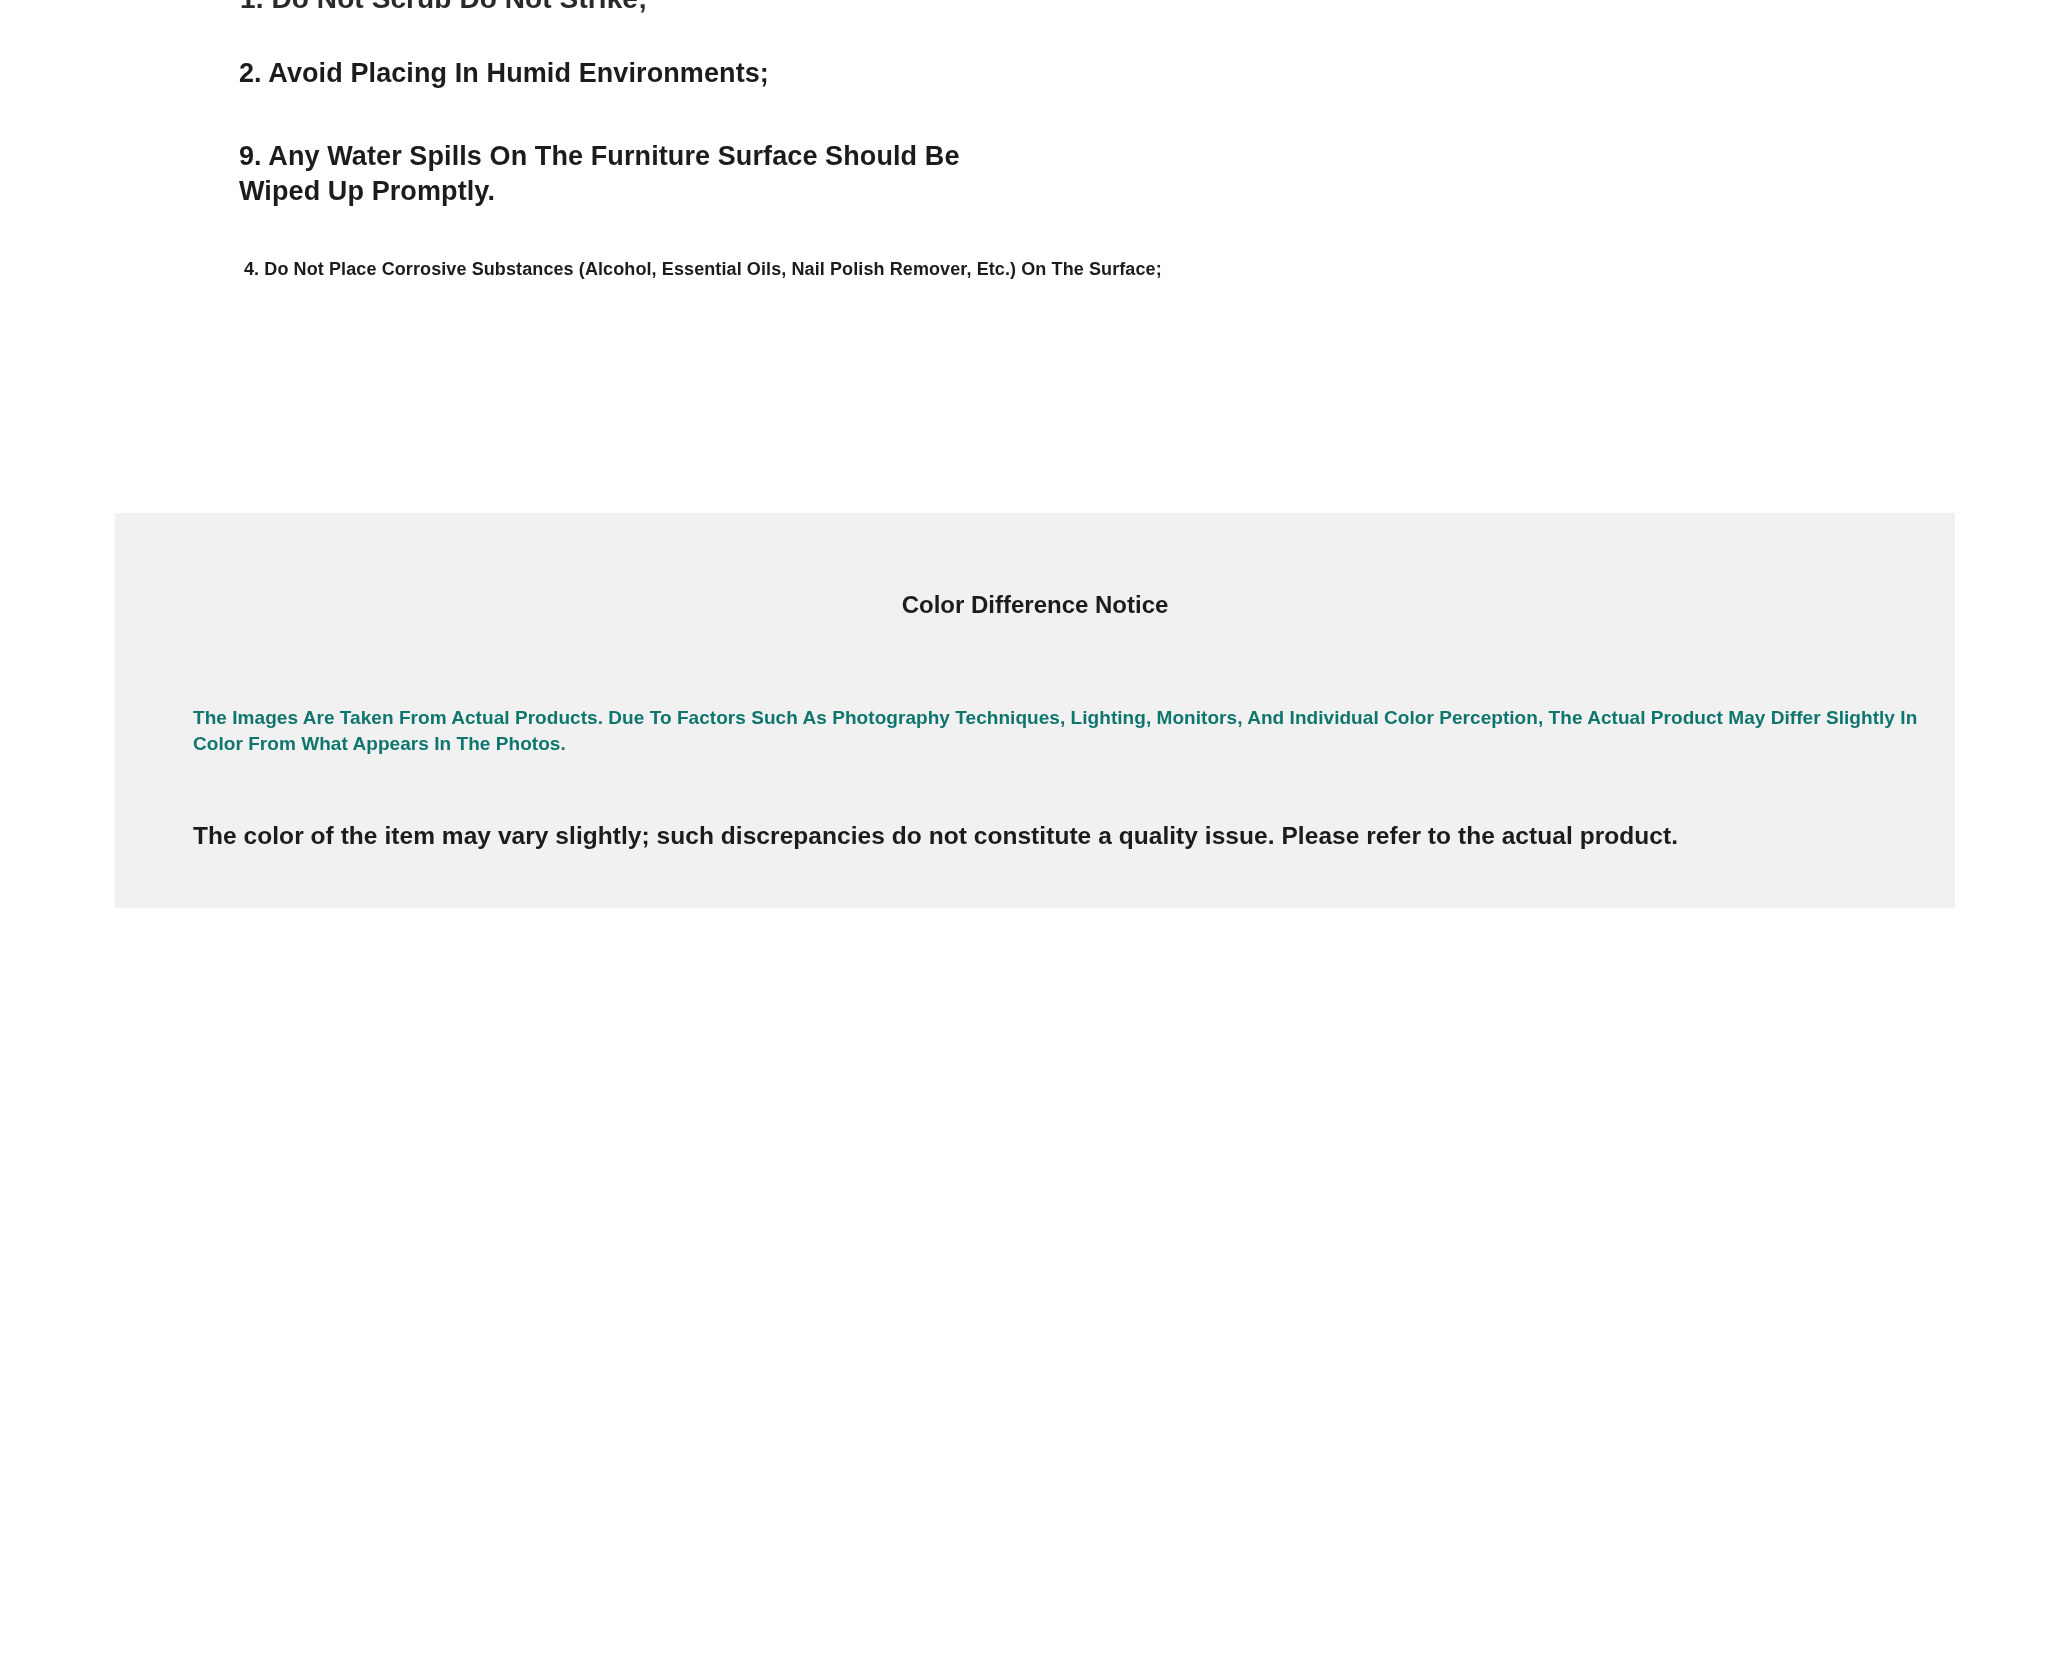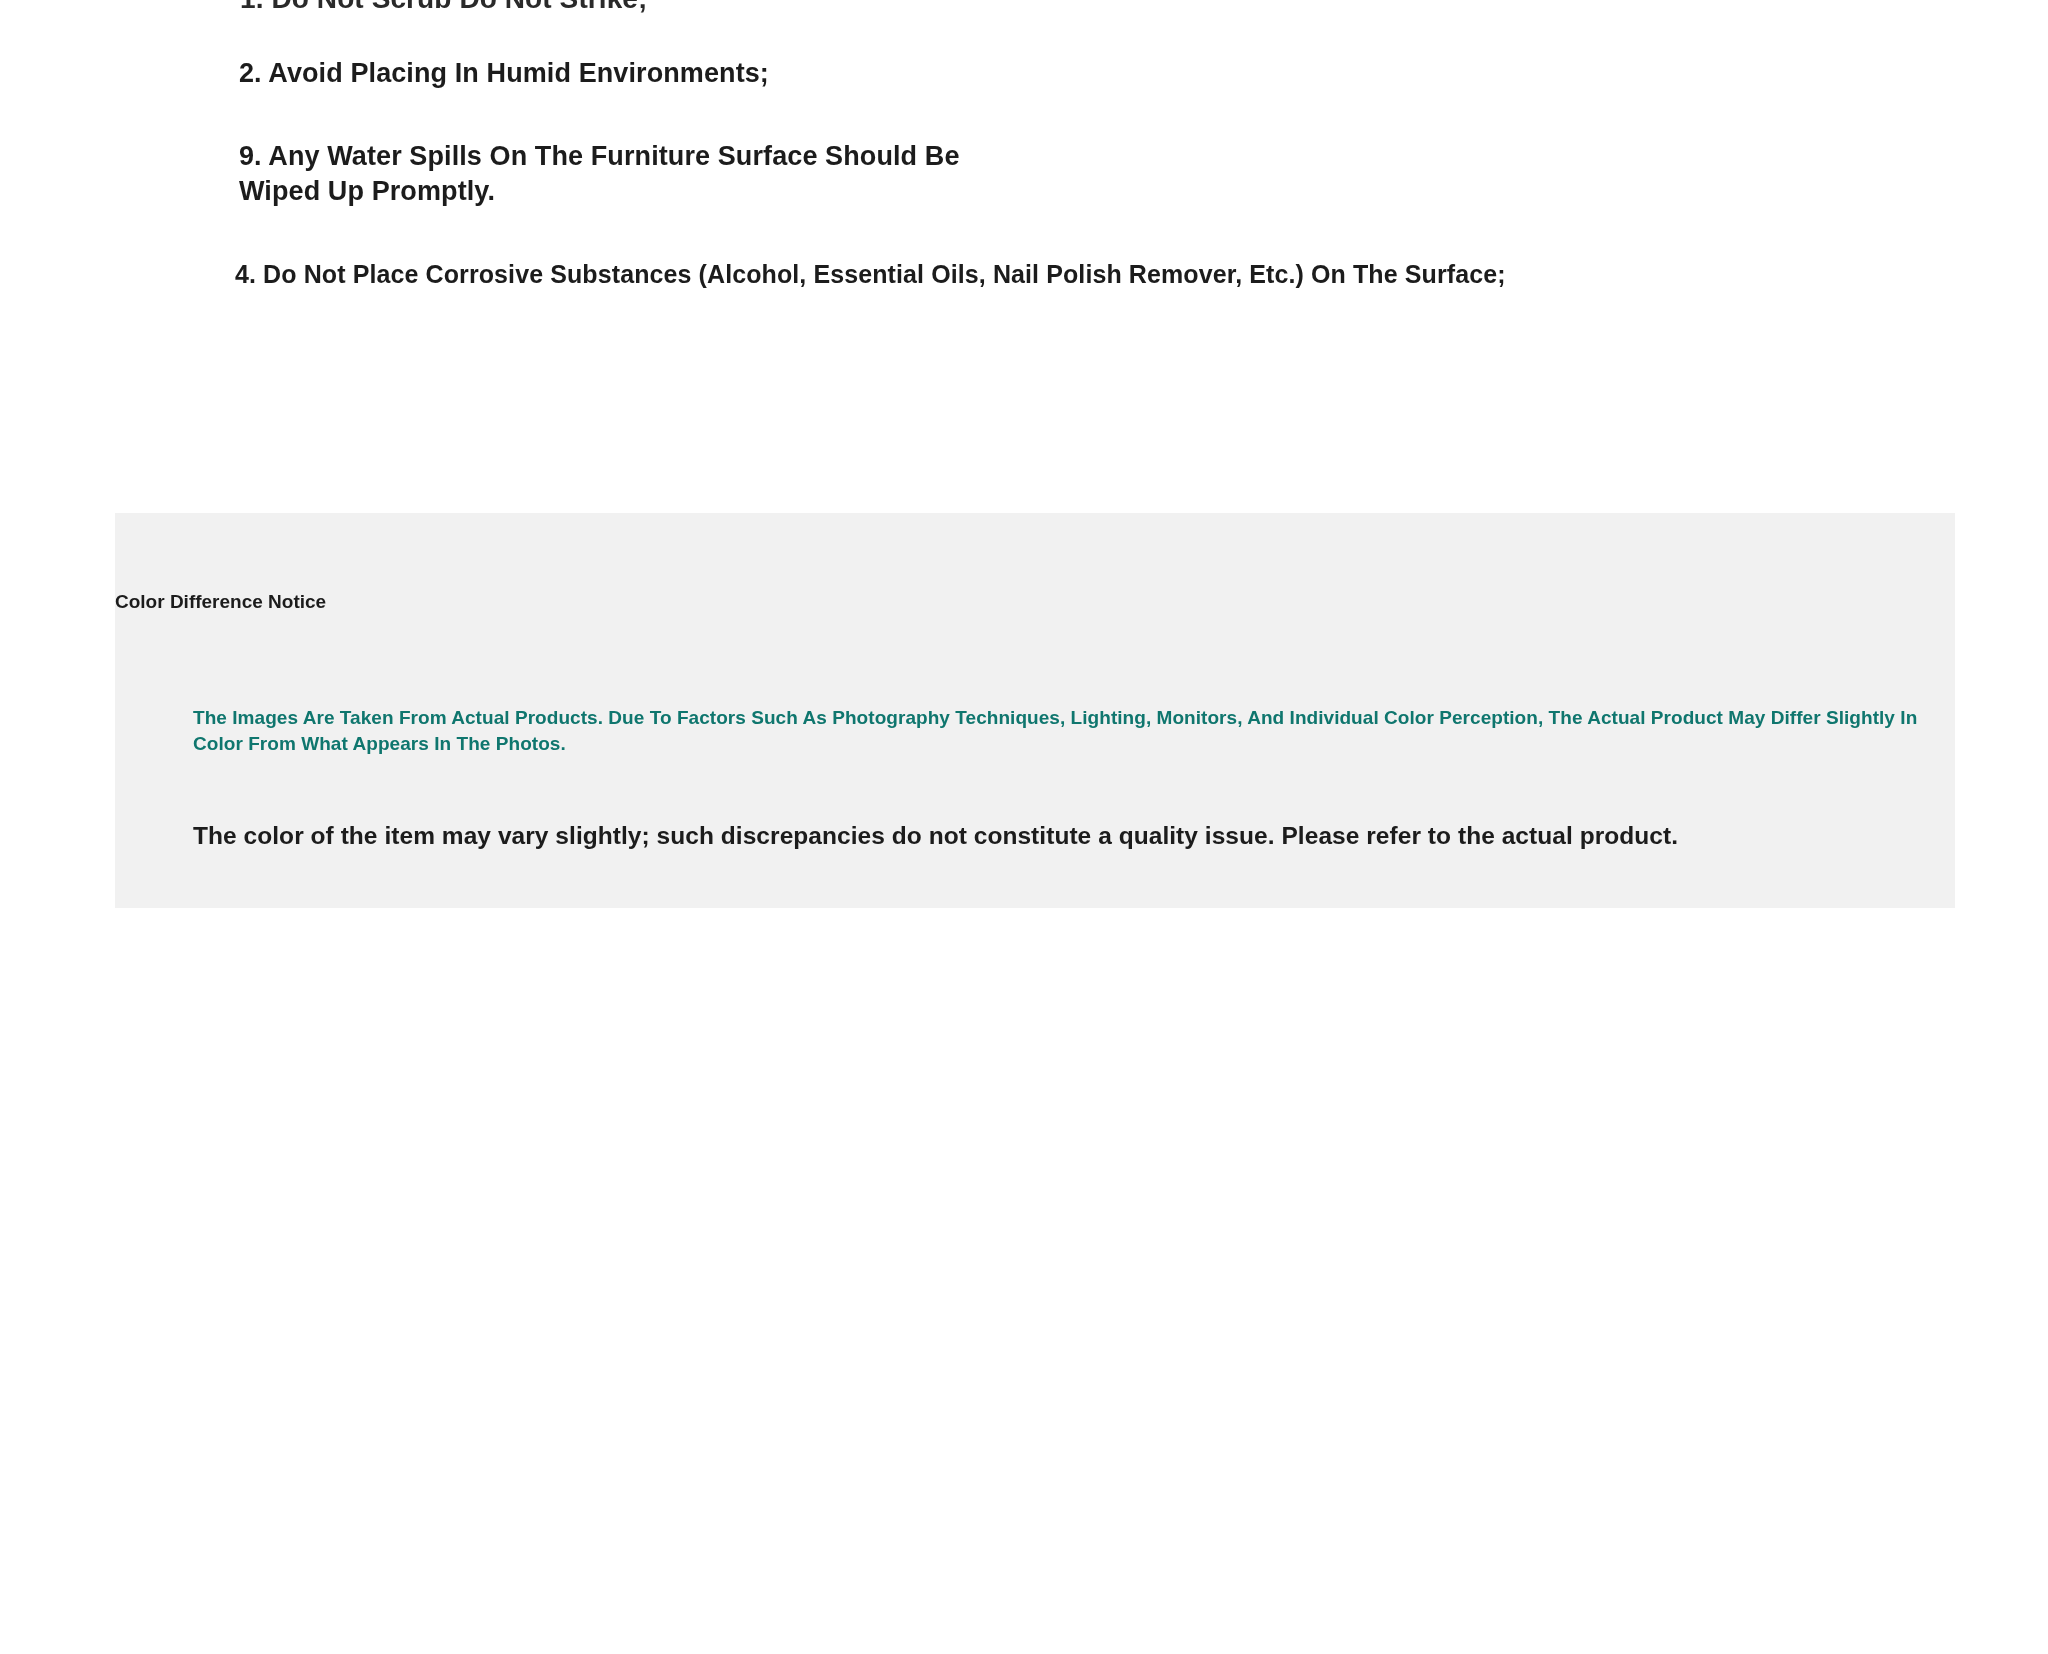--- a/index.html
+++ b/index.html
@@ -54,40 +54,41 @@
     font-size: 27px;
   }
   .care-3 {
     top: 139px;
     left: 239px;
     font-size: 27px;
     width: 760px;
   }
   .care-4 {
     top: 258px;
-    left: 235px;
-    font-size: 25px;
+    left: 244px;
+    font-size: 18px;
   }
 
   
   .notice-block {
     position: absolute;
     top: 513px;
     left: 115px;
     width: 1840px;
     height: 395px;
     background: #f1f1f1;
   }
 
   .notice-title {
     position: absolute;
     top: 78px;
     left: 0;
     width: 1840px;
-    font-size: 19px;
+    text-align: center;
+    font-size: 24px;
     font-weight: bold;
     color: #1c1c1c;
   }
 
   .notice-para-1 {
     position: absolute;
     top: 192px;
     left: 78px;
     width: 1745px;
     font-size: 19px;

